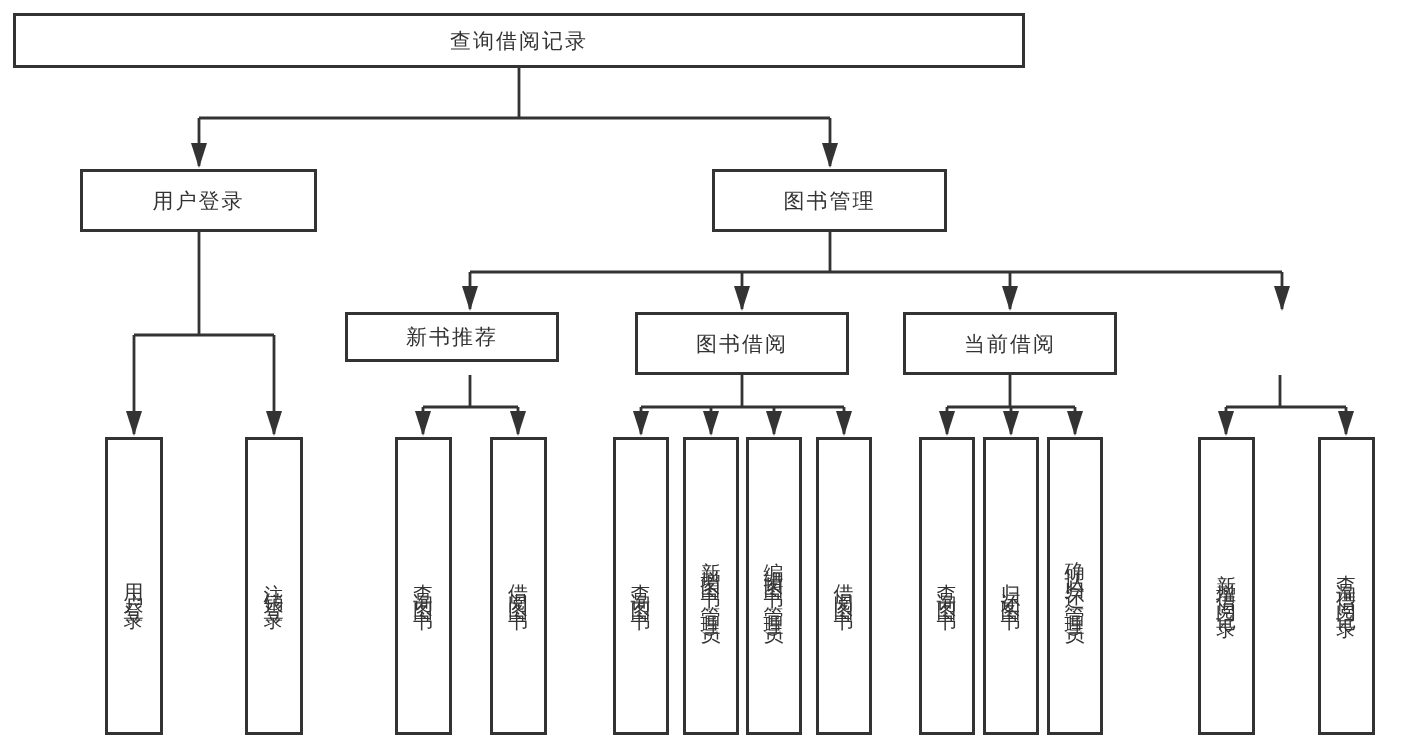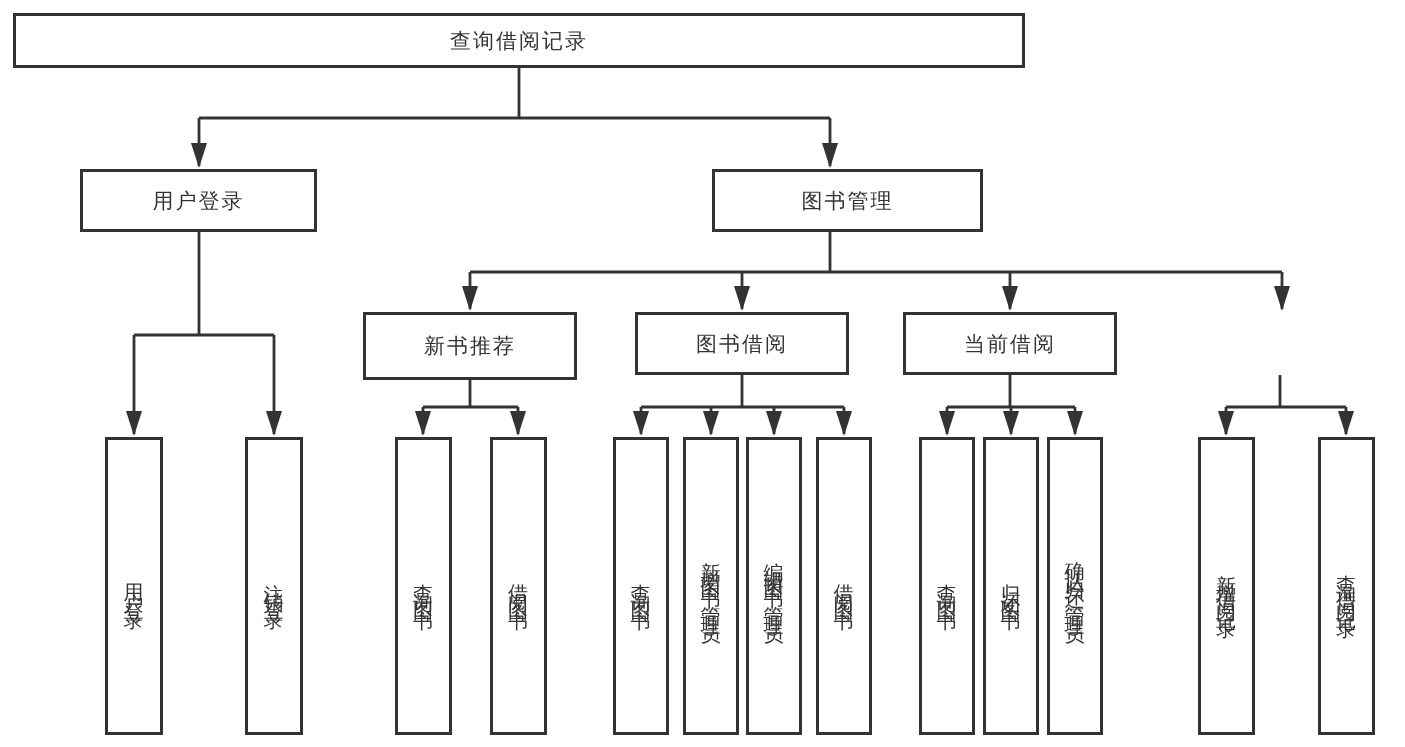--- a/index.html
+++ b/index.html
@@ -95,23 +95,23 @@
         <use href="#ah" x="1011" y="436"></use>
       <use href="#ah" x="1075" y="436"></use>
       <use href="#ah" x="1226" y="436"></use>
         <use href="#ah" x="1346" y="436"></use>
     </g>
   </svg>
 
   <div class="box h" style="left:13px;top:13px;width:1012px;height:55px">查询借阅记录</div>
 
   <div class="box h" style="left:80px;top:169px;width:237px;height:63px">用户登录</div>
-  <div class="box h" style="left:712px;top:169px;width:271px;height:63px">图书管理</div>
+  <div class="box h" style="left:712px;top:169px;width:235px;height:63px">图书管理</div>
 
-  <div class="box h" style="left:363px;top:312px;width:214px;height:68px">新书推荐</div>
+  <div class="box h" style="left:345px;top:312px;width:214px;height:50px">新书推荐</div>
   <div class="box h" style="left:903px;top:312px;width:214px;height:63px">当前借阅</div>
   <div class="box h" style="left:635px;top:312px;width:214px;height:63px">图书借阅</div>
 
   <div class="box v" style="left:105px;top:437px;width:58px;height:298px">用户登录</div>
   <div class="box v" style="left:245px;top:437px;width:58px;height:298px">注销登录</div>
 
   <div class="box v" style="left:395px;top:437px;width:57px;height:298px">查询图书</div>
   <div class="box v" style="left:490px;top:437px;width:57px;height:298px">借阅图书</div>
 
   <div class="box v" style="left:613px;top:437px;width:56px;height:298px">查询图书</div>

